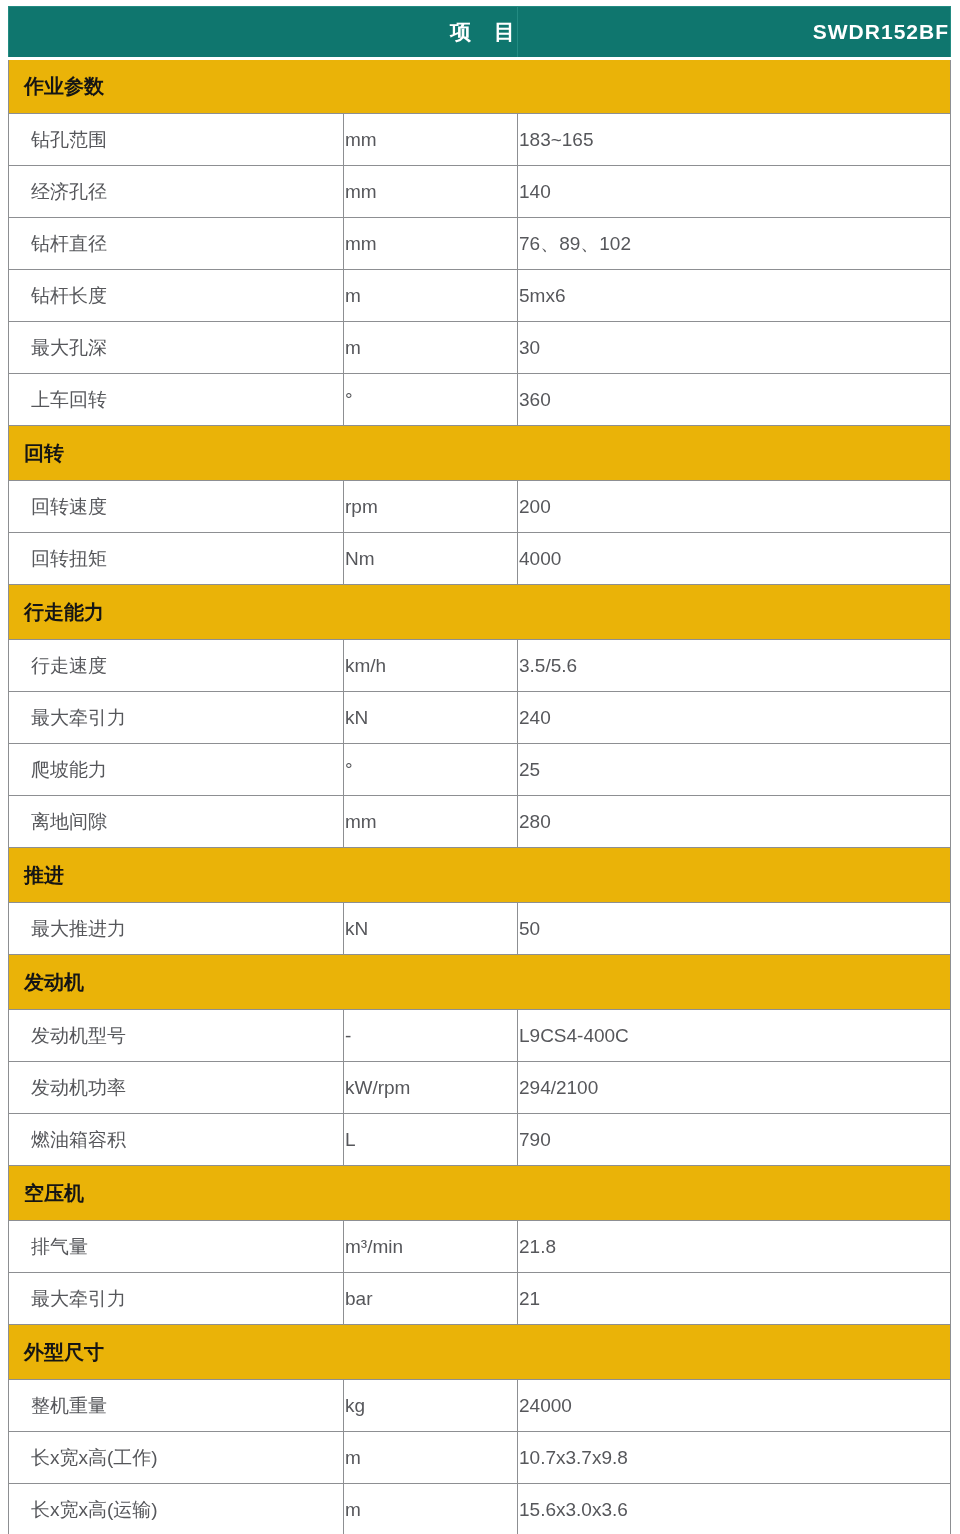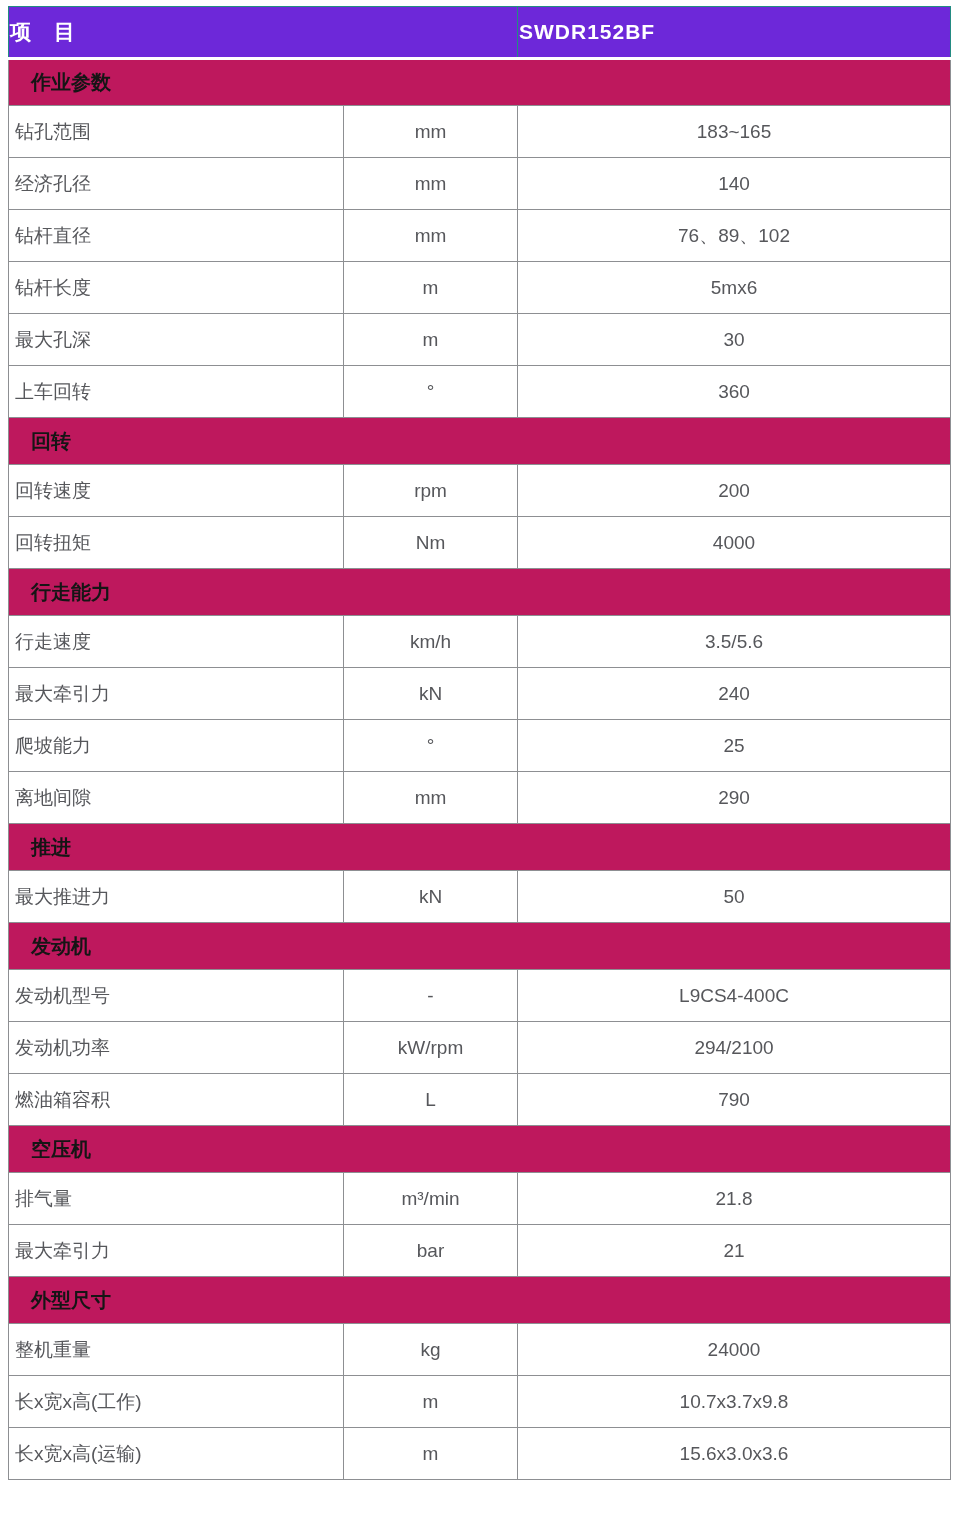--- a/index.html
+++ b/index.html
@@ -16,53 +16,53 @@
     table-layout: fixed;
   }
   col.c-name { width: 335px; }
   col.c-unit { width: 174px; }
   col.c-value { width: 433px; }
 
   th, td { border: 1px solid #8d8f92; vertical-align: middle; }
 
   tr.head-row th {
     height: 52px;
-    background: #6d28d9;
+    background: #0f766e;
     color: #ffffff;
     font-size: 21px;
     font-weight: 700;
-    text-align: left;
+    text-align: right;
     border: 1px solid #238b82;
     border-bottom: 3px solid #ffffff;
     letter-spacing: 1px;
   }
   th.head-item { border-right: 2px solid #16635d; }
 
   tr.section-row td {
-    height: 47px;
-    background: #be185d;
+    height: 55px;
+    background: #eab308;
     color: #151515;
     font-size: 20px;
     font-weight: 700;
     text-align: left;
-    padding-left: 22px;
+    padding-left: 15px;
     border-left: 1px solid #8d8f92;
     border-right: 1px solid #8d8f92;
     border-top: 1px solid #77797c;
     border-bottom: 1px solid #8d8f92;
   }
 
   tr.data-row td {
     height: 52px;
     background: #ffffff;
     color: #56575b;
     font-size: 19px;
   }
-  td.cell-name { text-align: left; padding-left: 6px; }
-  td.cell-unit, td.cell-value { text-align: center; }
+  td.cell-name { text-align: left; padding-left: 22px; }
+  td.cell-unit, td.cell-value { }
 </style>
 </head>
 <body>
 
 <div class="page">
   <table class="spec-table">
     <colgroup>
       <col class="c-name">
         <col class="c-unit">
         <col class="c-value">
@@ -136,21 +136,21 @@
         <td class="cell-value">240</td>
       </tr>
       <tr class="data-row">
         <td class="cell-name">爬坡能力</td>
         <td class="cell-unit">°</td>
         <td class="cell-value">25</td>
       </tr>
       <tr class="data-row">
         <td class="cell-name">离地间隙</td>
         <td class="cell-unit">mm</td>
-        <td class="cell-value">290</td>
+        <td class="cell-value">280</td>
       </tr>
 
       <tr class="section-row">
         <td colspan="3">推进</td>
       </tr>
       <tr class="data-row">
         <td class="cell-name">最大推进力</td>
         <td class="cell-unit">kN</td>
         <td class="cell-value">50</td>
       </tr>

